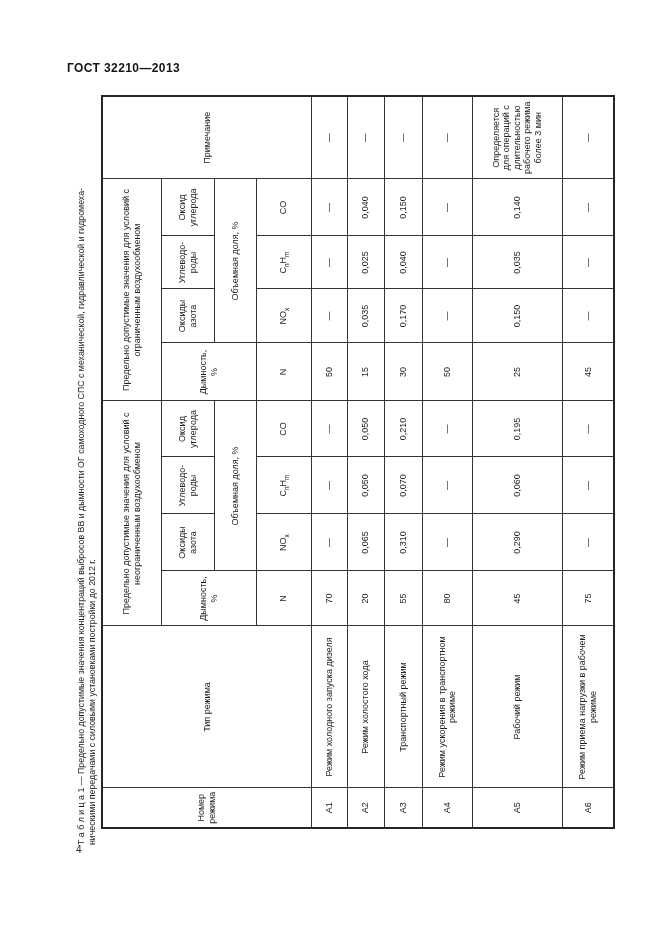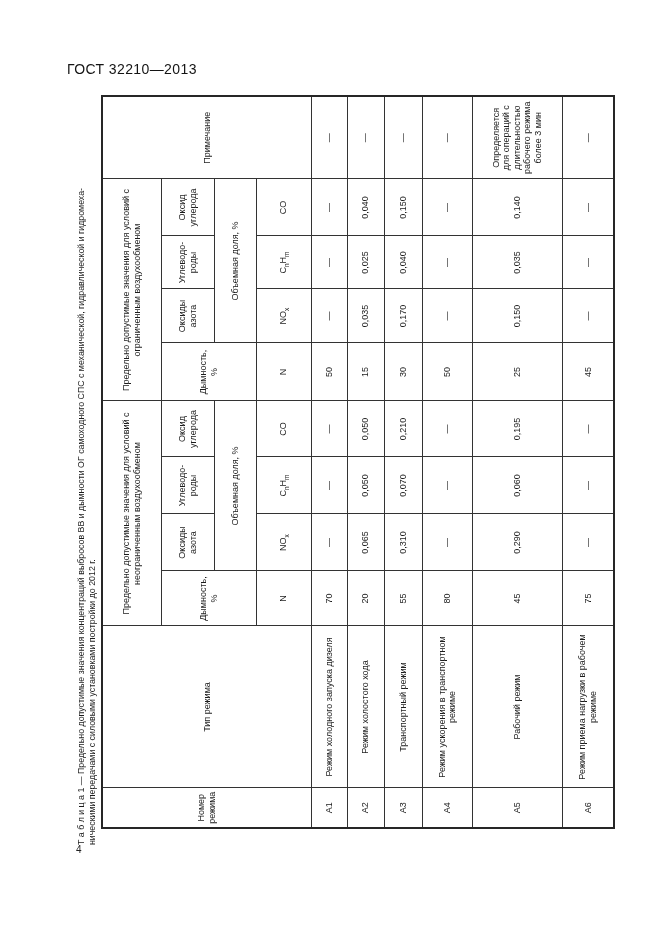--- a/index.html
+++ b/index.html
@@ -3,21 +3,21 @@
 <meta charset="utf-8">
 <style>
   html,body { margin:0; padding:0; background:#e8e8e8; }
   .page {
     position:relative; width:661px; height:936px; background:#ffffff;
     font-family:"Liberation Sans", sans-serif; color:#1c1c1c; overflow:hidden;
     margin:0 auto;
   }
   .doc-header {
     position:absolute; left:67px; top:61px;
-    font-size:14px; font-weight:normal; letter-spacing:0.4px; color:#141414;
+    font-size:12px; font-weight:bold; letter-spacing:0.4px; color:#141414;
   }
   .page-num { position:absolute; left:76px; top:844px; font-size:10px; color:#222; }
 
   
   .rot {
     position:absolute; left:76px; top:95px;
     width:750px; height:540px;
     transform-origin:0 0;
     transform: rotate(-90deg) translateX(-750px);
   }

